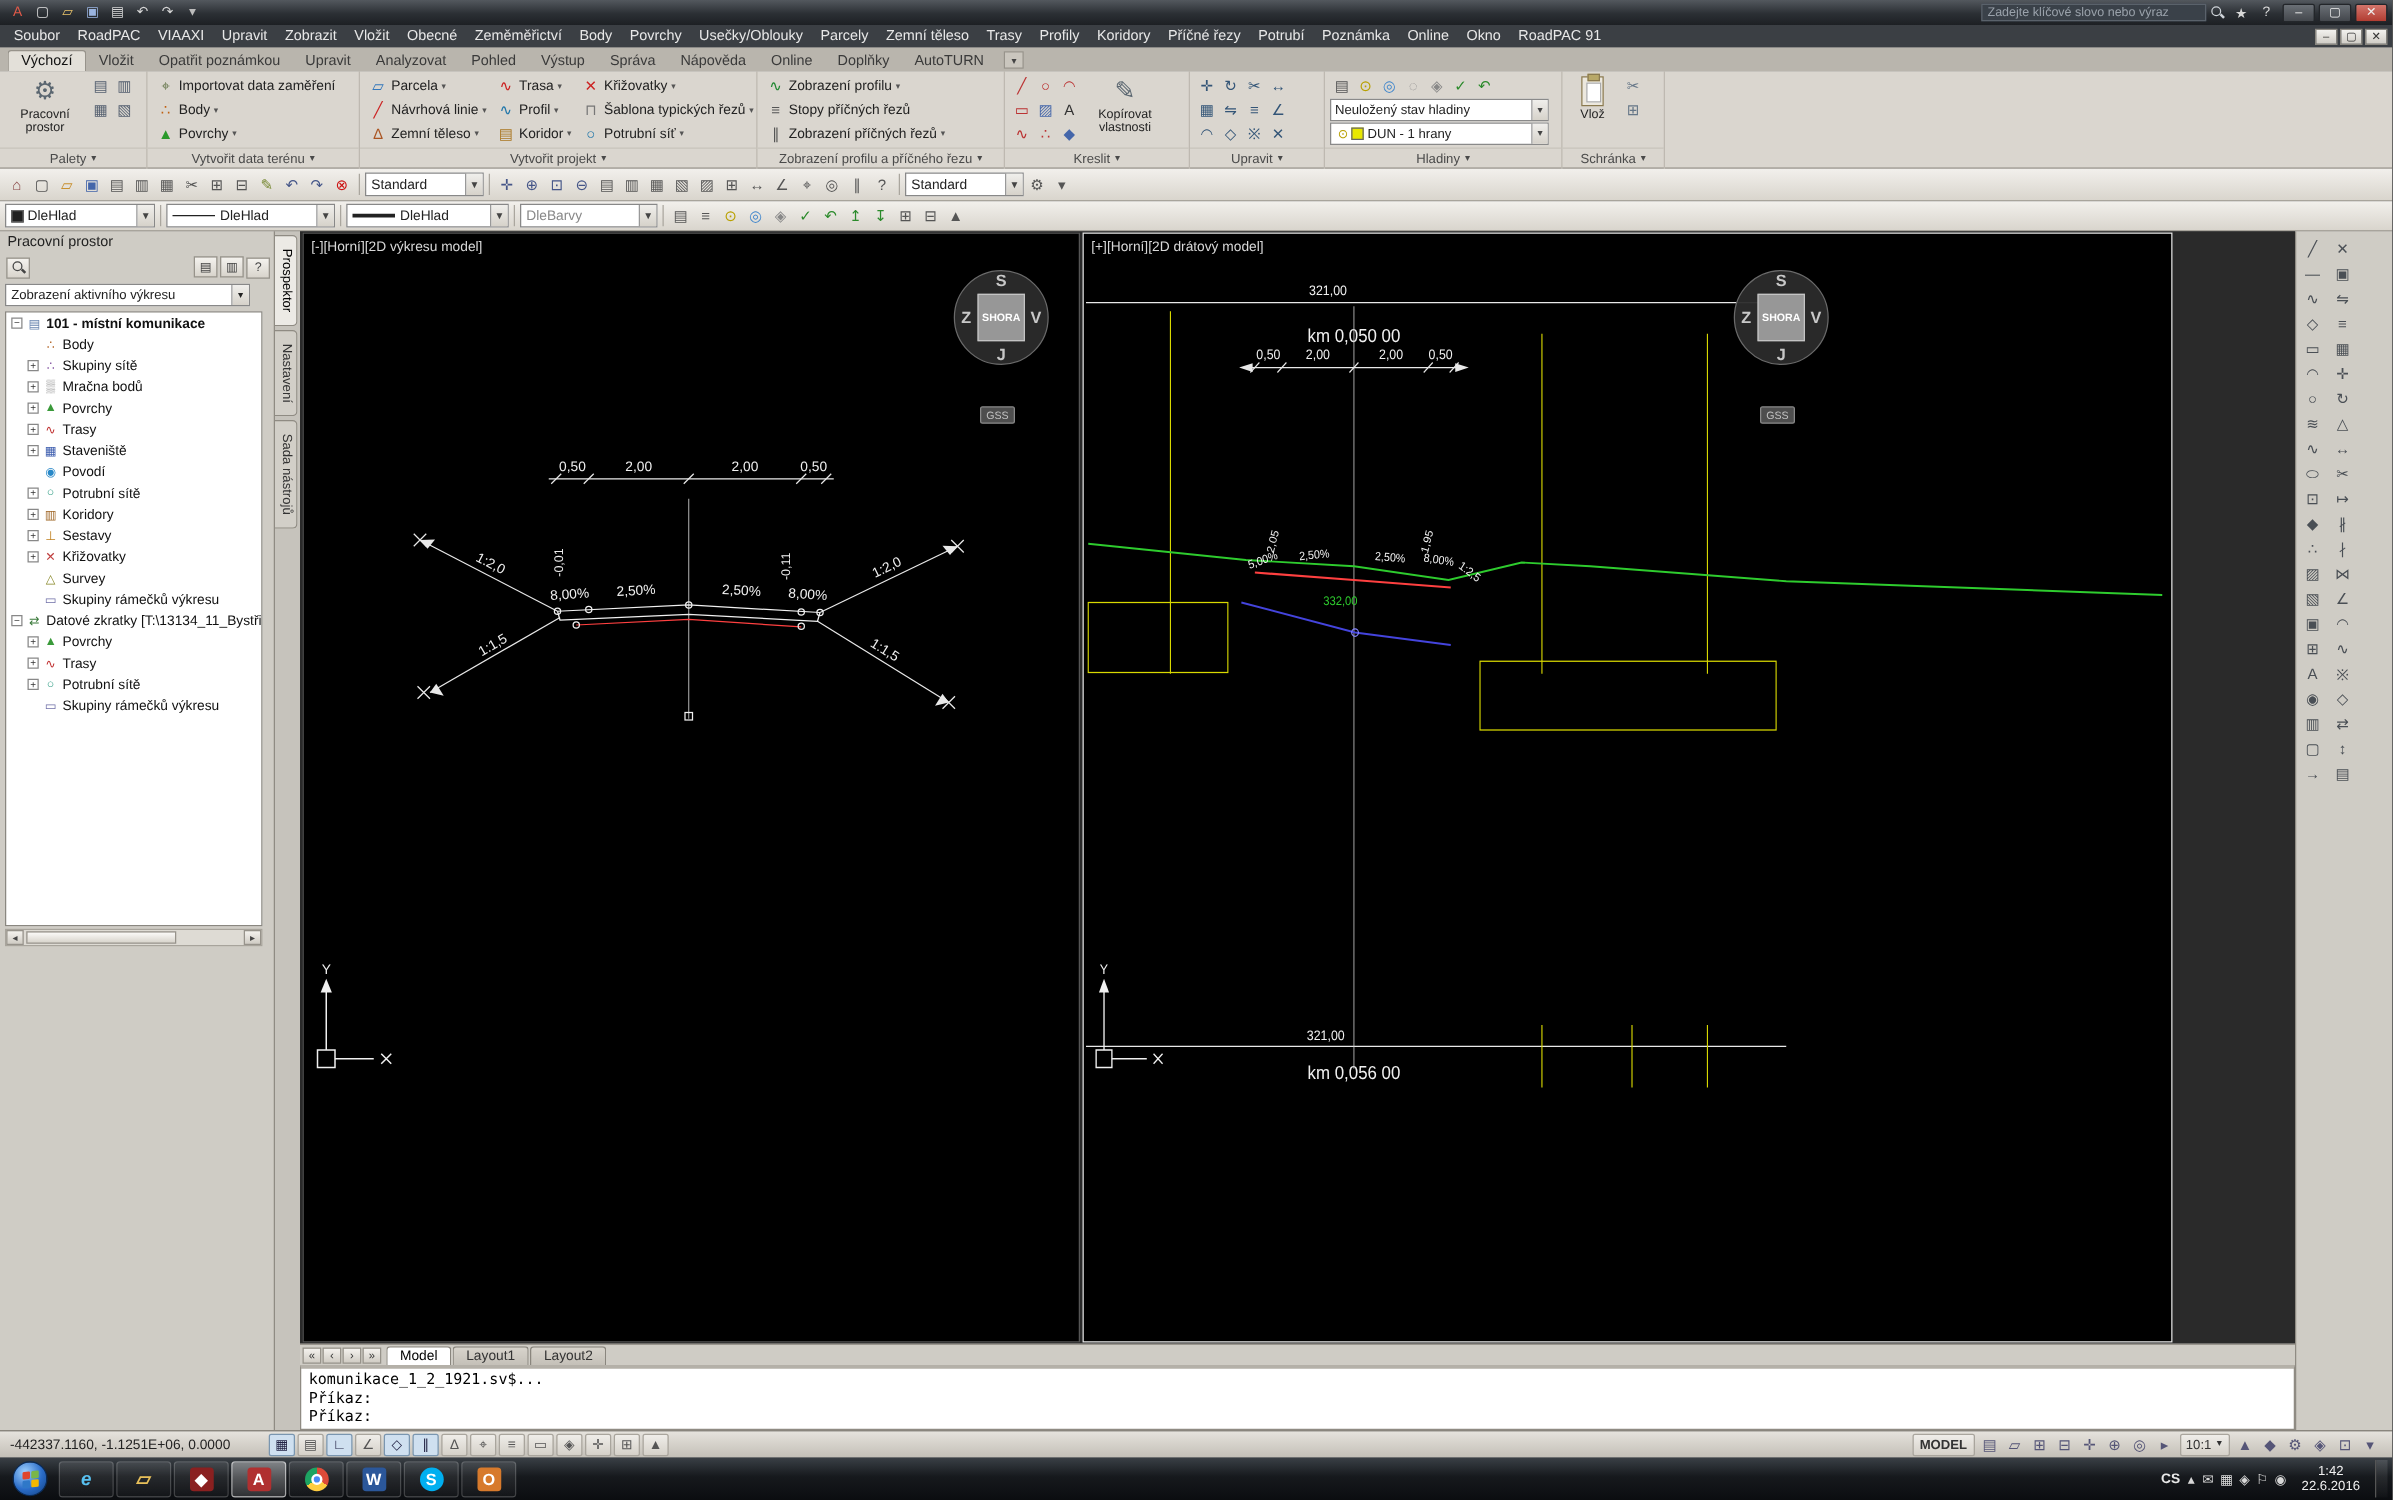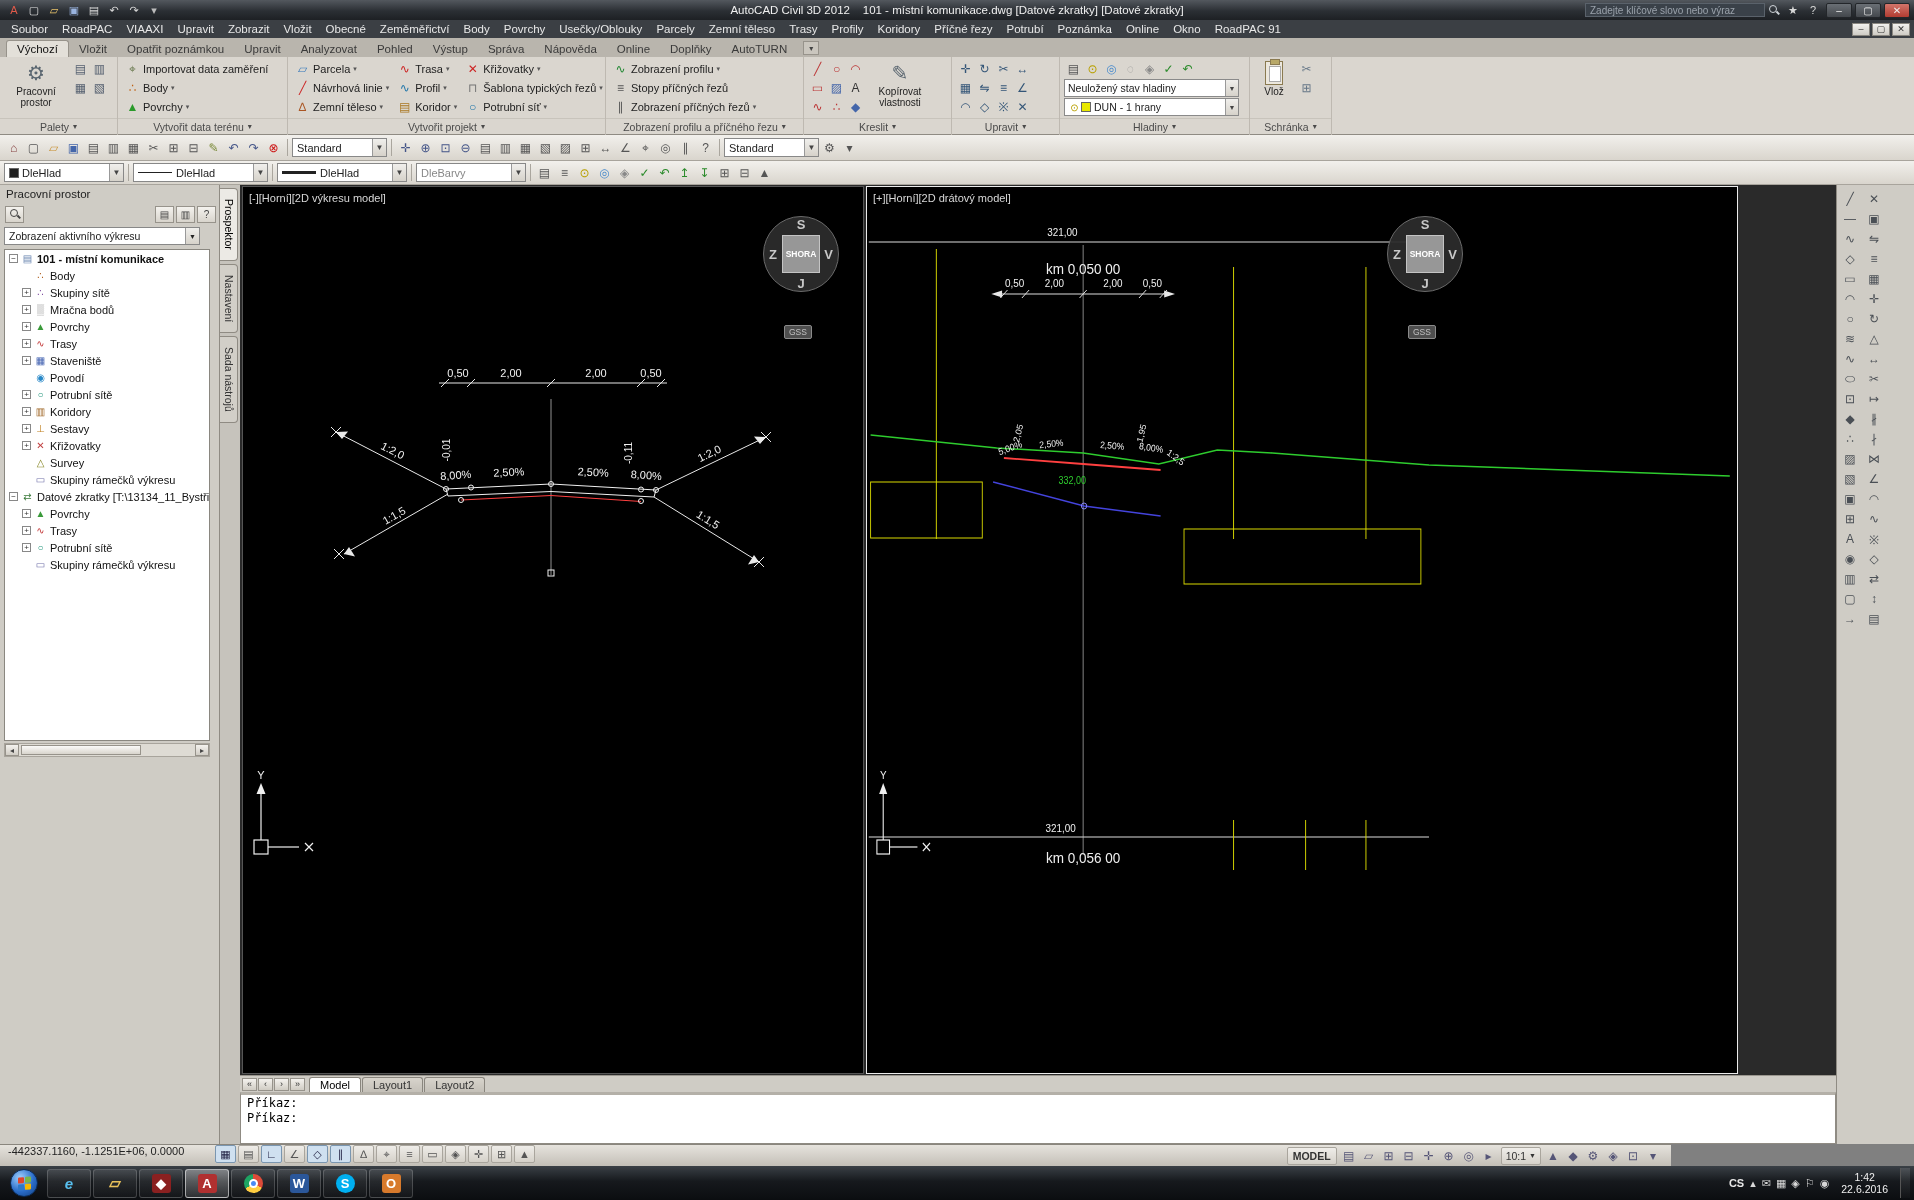--- a/index.html
+++ b/index.html
@@ -156,23 +156,23 @@
     border:1px solid #8a867e;border-bottom:none;border-radius:3px 3px 0 0;margin-right:1px;color:#333;}
   #ltabs .item.active{background:#fff;color:#000;}
 
   
   #cmd{position:absolute;left:240px;top:1092px;width:1596px;height:52px;background:#fff;
     border:1px solid #8f8b83;border-top:3px solid #b4b0a8;
     font-family:"DejaVu Sans Mono",monospace;font-size:12px;color:#000;padding:1px 6px;}
   .cline{line-height:15px;white-space:pre;}
 
   
-  #statusbar{position:absolute;left:0;top:1144px;width:1671px;height:22px;
+  #statusbar{position:absolute;left:0;top:1144px;width:1914px;height:22px;
     background:linear-gradient(#e6e3dd,#c3bfb7);border-top:1px solid #8a867e;
-    display:flex;padding:0 8px;gap:2px;}
+    display:flex;align-items:center;padding:0 8px;gap:2px;}
   #coords{width:205px;font-size:11px;color:#222;}
   .stog{width:21px;height:18px;display:inline-flex;align-items:center;justify-content:center;
     font-size:11px;color:#555;border:1px solid #a9a59d;background:linear-gradient(#efede9,#d5d1c9);border-radius:2px;}
   .stog.on{background:#cfe0f0;border-color:#7a96b0;color:#224;}
   #sb-right{margin-left:auto;display:flex;align-items:center;gap:2px;}
   #sb-model{font-size:10.5px;font-weight:bold;color:#333;padding:2px 5px;border:1px solid #a9a59d;
     background:linear-gradient(#efede9,#d5d1c9);border-radius:2px;}
   #sb-scale{font-size:10.5px;color:#333;padding:2px 4px;border:1px solid #a9a59d;
     background:linear-gradient(#efede9,#d5d1c9);border-radius:2px;display:flex;gap:3px;align-items:center;}
   #sb-right .icn{width:20px;height:18px;border:1px solid transparent;}
@@ -200,24 +200,20 @@
   #clock{text-align:center;font-size:10.5px;line-height:12px;color:#f0f0f0;padding:0 6px;}
   #showdesk{width:10px;height:30px;border-left:1px solid #555;background:linear-gradient(rgba(255,255,255,.12),rgba(255,255,255,.02));}
 </style>
 </head>
 <body>
 
 <div id="root">
 
   <div id="titlebar">
     <span id="qa-icons"><span class="qa-icn" style="color: rgb(224, 90, 74);">A</span><span class="qa-icn" style="color: rgb(224, 224, 224);">▢</span><span class="qa-icn" style="color: rgb(232, 194, 106);">▱</span><span class="qa-icn" style="color: rgb(154, 180, 224);">▣</span><span class="qa-icn" style="color: rgb(216, 216, 216);">▤</span><span class="qa-icn" style="color: rgb(216, 216, 216);">↶</span><span class="qa-icn" style="color: rgb(216, 216, 216);">↷</span><span class="qa-icn" style="color: rgb(187, 187, 187);">▾</span></span>
-    <div id="tb-title">
-      <span>AutoCAD Civil 3D 2012</span>&nbsp;&nbsp;&nbsp;
-      <span>101 - místní komunikace.dwg [Datové zkratky] [Datové zkratky]</span>
-    </div>
     <div id="tb-right">
       <input id="tb-search" placeholder="Zadejte klíčové slovo nebo výraz" style="">
       <span class="mag"></span>
       <span style="display:inline-flex;">
           <span class="qa-icn" style="color: rgb(216, 216, 216);">★</span>
           <span class="qa-icn" style="color: rgb(216, 216, 216);">?</span>
         </span>
       <span class="winbtn">–</span>
       <span class="winbtn">▢</span>
       <span class="winbtn close">✕</span>
@@ -943,20 +939,21 @@
       </span>
     <span id="ltabs">
         <span class="item active">Model</span>
         <span class="item">Layout1</span>
         <span class="item">Layout2</span>
       </span>
   </div>
 
   <div id="cmd">
     <div>
+        <div class="cline">komunikace_1_2_1921.sv$...</div>
         <div class="cline">Příkaz:</div>
       </div>
     <div class="cline">Příkaz:</div>
   </div>
 
   <div id="statusbar">
     <span id="coords">-442337.1160, -1.1251E+06, 0.0000</span>
     <span style="display:flex;gap:2px;">
         <span class="stog on">▦</span>
         <span class="stog">▤</span>

